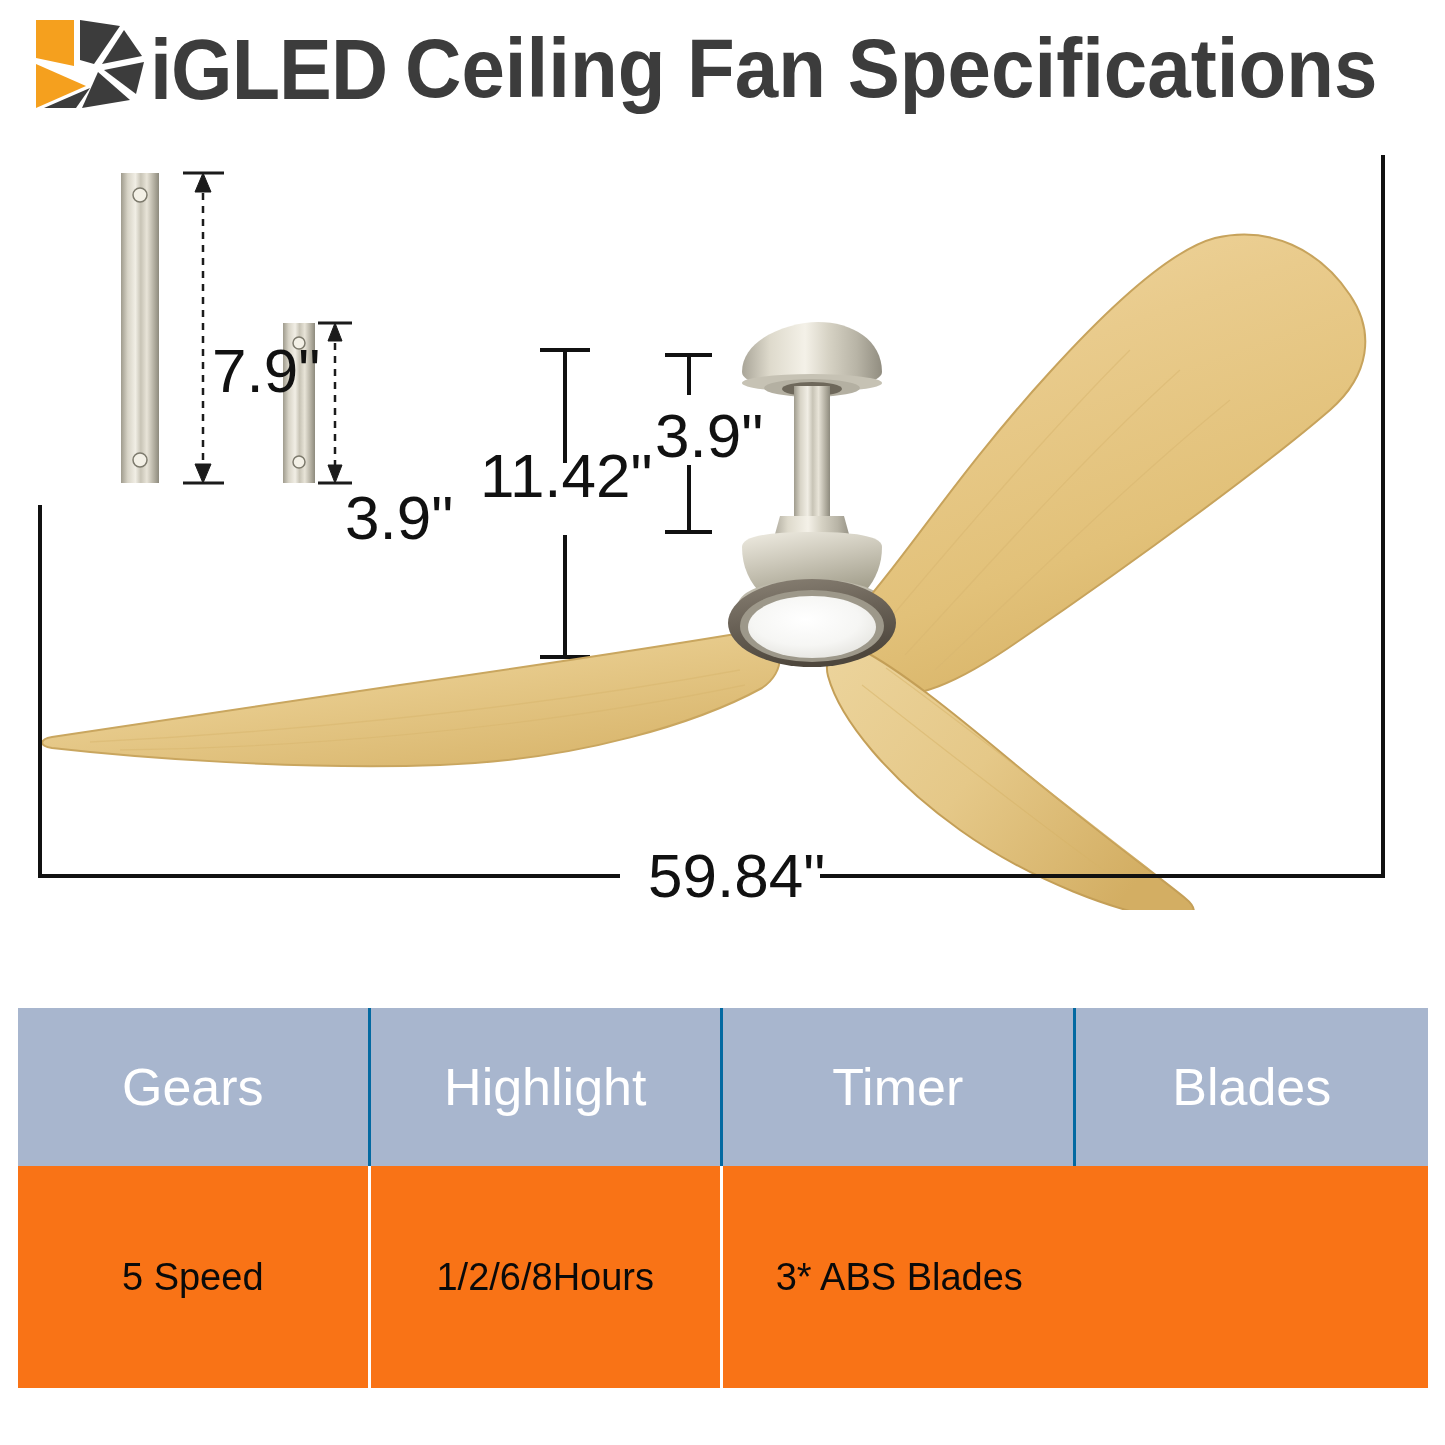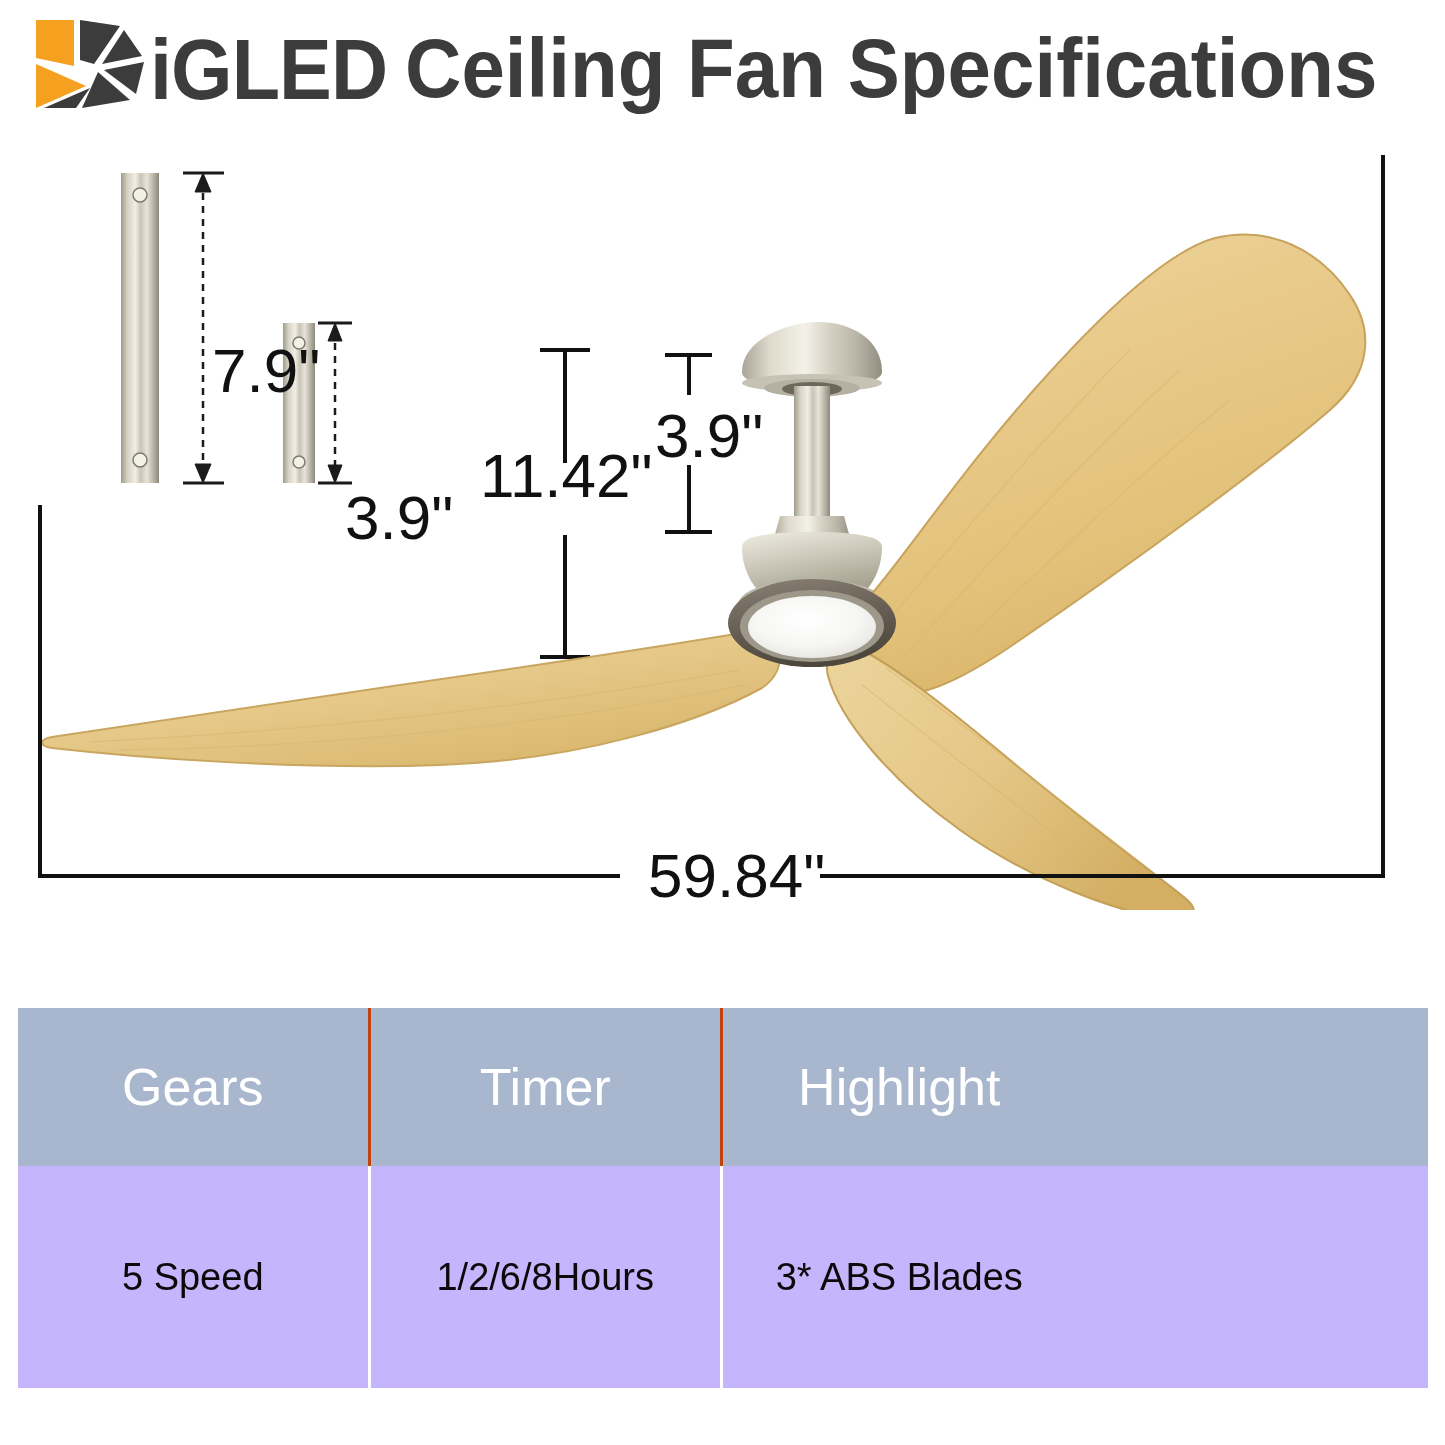--- a/index.html
+++ b/index.html
@@ -41,21 +41,21 @@
   
   .spec-table {
     position: absolute; left: 18px; top: 1008px;
     width: 1410px; height: 380px;
     display: grid; grid-template-rows: 158px 222px;
   }
   .spec-row { display: grid; grid-template-columns: repeat(4, 1fr); }
   .spec-head-cell {
     display: flex; align-items: center; justify-content: center;
     color: #ffffff; font-size: 52px; font-weight: 400;
-    border-right: 3px solid #c2410c;
+    border-right: 3px solid #0369a1;
     font-family: "Liberation Sans", sans-serif;
   }
   .spec-head-cell:last-child { border-right: none; }
   .spec-body-cell {
     display: flex; align-items: center; justify-content: center;
     color: #0a0a0a; font-size: 38px; font-weight: 400;
     border-right: 3px solid #ffffff;
     font-family: "Liberation Sans", sans-serif;
   }
   .spec-body-cell:last-child { border-right: none; }
@@ -257,23 +257,24 @@
     <div class="dim-label" style="left:480px; top:330px; font-size:62px;">11.42"</div>
 
     <div class="dim-label" style="left:655px; top:290px; font-size:62px;">3.9"</div>
 
     <div class="dim-label" style="left:648px; top:730px; font-size:62px;">59.84"</div>
   </div>
 
   <div class="spec-table">
     <div class="spec-row" style="background:#a8b6ce;">
       <div class="spec-head-cell">Gears</div>
+      <div class="spec-head-cell">Highlight</div>
       <div class="spec-head-cell">Timer</div>
-      <div class="spec-head-cell">Highlight</div>
+      <div class="spec-head-cell">Blades</div>
     </div>
-    <div class="spec-row" style="background:#c4b5fd;">
+    <div class="spec-row" style="background:#f97316;">
       <div class="spec-body-cell">5 Speed</div>
       <div class="spec-body-cell">1/2/6/8Hours</div>
       <div class="spec-body-cell">3* ABS Blades</div>
     </div>
   </div>
 
 </div>
 
 </body></html>

